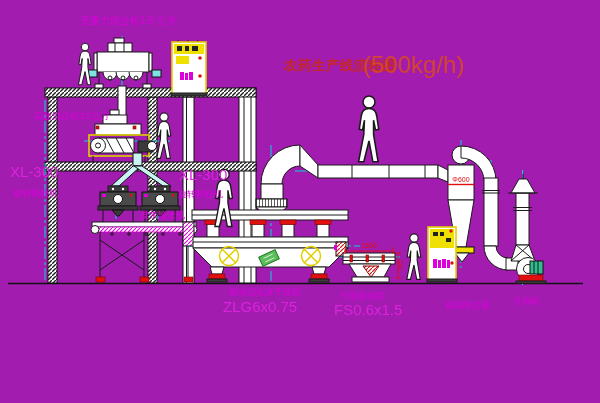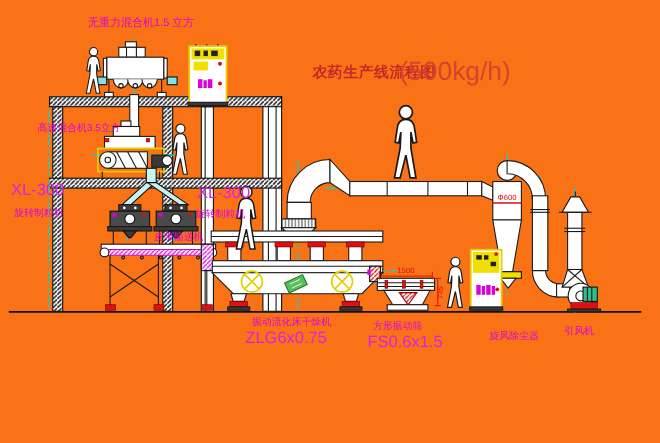--- a/index.html
+++ b/index.html
@@ -1,16 +1,16 @@
 <!DOCTYPE html>
 <html><head>
 <meta charset="utf-8">
 <style>
   html,body{margin:0;padding:0;background:#fff;}
-  .stage{width:600px;height:403px;background:#f97316;position:relative;overflow:hidden;
+  .stage{width:600px;height:403px;background:#a21caf;position:relative;overflow:hidden;
          font-family:"Liberation Sans",sans-serif;}
   svg{display:block}
   .ln{stroke:#1a1a1a;stroke-width:1;fill:none}
   .eq{stroke:#1a1a1a;stroke-width:1;fill:#fff}
   .dk{stroke:#1a1a1a;stroke-width:1;fill:#3a3a3a}
   .cy{stroke:#00d8d8;stroke-width:1;fill:none;stroke-dasharray:12 3 3 3}
   .yel{stroke:#e3cf00;stroke-width:1.6;fill:none}
   .red{fill:#e01010;stroke:#7a0000;stroke-width:.6}
   .person{fill:#fff;stroke:#1a1a1a;stroke-width:1.2}
   text{font-family:"Liberation Sans",sans-serif}

